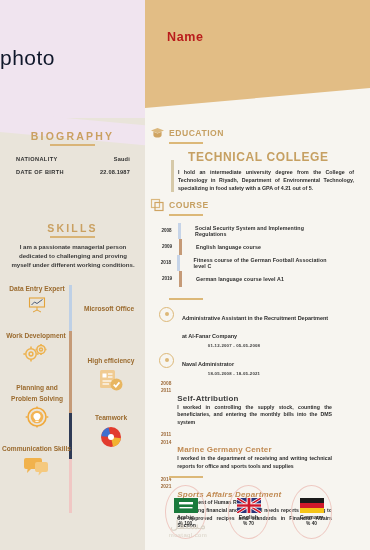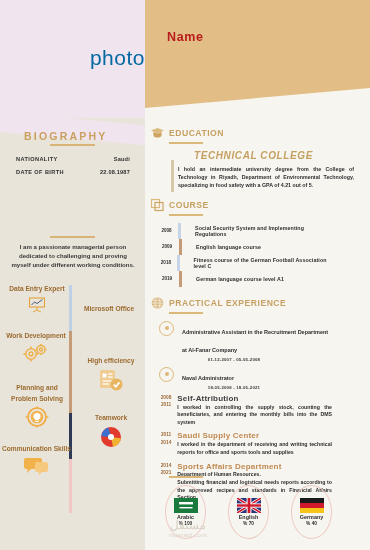--- a/index.html
+++ b/index.html
@@ -25,27 +25,27 @@
     position:absolute;left:0;top:0;width:145px;height:118px;
     background:#f0e4ef;
   }
   .photo-panel:after{
     content:"";position:absolute;left:0;bottom:-14px;width:145px;height:20px;
     background:#f0e4ef;
     transform-origin:left bottom;
     transform:skewY(5.2deg);
   }
   .photo-label{
-    position:absolute;left:0;top:46px;width:145px;text-align:right;
-    font-size:21px;color:#0369a1;letter-spacing:.5px;
+    position:absolute;left:0;top:46px;width:145px;text-align:left;
+    font-size:21px;color:#0f172a;letter-spacing:.5px;
   }
 
   .sec-title-left{
-    position:absolute;width:145px;text-align:left;
-    font-size:10.5px;letter-spacing:2.2px;color:#caa061;font-weight:bold;padding-left:24px;
+    position:absolute;width:145px;text-align:center;
+    font-size:10.5px;letter-spacing:2.2px;color:#caa061;font-weight:bold;
   }
   .rule{
     position:absolute;height:1.6px;background:#d9b477;left:50px;width:45px;
   }
 
   .bio-rows{position:absolute;left:16px;top:156px;width:114px;}
   .bio-row{display:flex;justify-content:space-between;margin-bottom:7px;}
   .bio-key{font-size:5.6px;font-weight:bold;letter-spacing:.4px;color:#2f2f2f;}
   .bio-val{font-size:5.6px;font-weight:bold;letter-spacing:.2px;color:#2f2f2f;}
 
@@ -94,23 +94,22 @@
   }
   .sec-underline{
     margin-left:24px;margin-top:2px;width:34px;height:1.6px;background:#dcb878;
   }
 
   .edu-body{margin:6px 0 0 33px;width:176px;position:relative;}
   .edu-bar{
     position:absolute;left:-7px;top:10px;width:2.6px;height:32px;background:#d6c9a8;
   }
   .edu-title{
-    font-size:10px;color:#c6a062;letter-spacing:.6px;font-weight:bold;
-    margin-left:16px;
-    font-style:italic;
+    font-size:12px;color:#c6a062;letter-spacing:.6px;font-weight:bold;
+    margin-left:10px;
   }
   .edu-text{
     margin-top:4px;font-size:5.3px;line-height:8px;color:#2d2d2d;
     text-align:justify;font-weight:bold;
   }
 
   .course-list{margin:7px 0 0 10px;}
   .course-row{display:flex;align-items:center;height:16px;}
   .course-year{
     width:24px;font-size:4.6px;color:#2f2f2f;font-weight:bold;text-align:center;
@@ -132,21 +131,21 @@
   .exp-main{margin-left:8px;width:186px;}
   .exp-role{font-size:5.5px;line-height:8px;color:#2d2d2d;font-weight:bold;}
   .exp-dates{
     margin-top:1px;font-size:4.3px;color:#3a3a3a;font-weight:bold;
     letter-spacing:.2px;text-align:center;width:104px;
   }
 
   .exp2-item{display:flex;margin-bottom:5px;}
   .exp2-years{width:22px;text-align:right;padding-right:6px;}
   .exp2-years div{font-size:4.8px;color:#9e6b3a;font-weight:bold;line-height:7.5px;}
-  .exp2-body{width:186px;}
+  .exp2-body{width:186px;margin-top:14px;}
   .exp2-title{font-size:8px;color:#c08a52;font-weight:bold;letter-spacing:.2px;}
   .exp2-title.dark{color:#3f3f3f;}
   .exp2-desc{
     margin-top:1px;font-size:5.2px;line-height:7.6px;color:#2d2d2d;
     font-weight:bold;text-align:justify;
   }
 
   .lang-row{
     margin:7px 0 0 20px;display:flex;gap:22px;
   }
@@ -183,20 +182,21 @@
       <div class="bio-row">
         <span class="bio-key">NATIONALITY</span>
         <span class="bio-val">Saudi</span>
       </div>
       <div class="bio-row">
         <span class="bio-key">DATE OF BIRTH</span>
         <span class="bio-val">22.08.1987</span>
       </div>
     </div>
 
+    <div class="sec-title-left" style="top:222px;">SKILLS</div>
     <div class="rule" style="top:236px;"></div>
 
     <div class="skills-desc">I am a passionate managerial person dedicated to challenging and proving myself under different working conditions.</div>
 
     <div class="divider">
       <span class="d1"></span>
       <span class="d2"></span>
       <span class="d3"></span>
       <span class="d4"></span>
     </div>
@@ -354,34 +354,20 @@
         </div>
         <div class="course-row">
           <span class="course-year">2019</span>
           <span class="course-bar" style="background:#c59a77;"></span>
           <span class="course-txt">German language course level A1</span>
         </div>
       </div>
     </div>
 
     <div class="sec" style="top:296px;">
-      <div class="sec-head">
-        <span class="glyph">
-          <svg width="15" height="14" viewBox="0 0 15 14">
-            <circle cx="7.5" cy="7" r="5.8" fill="#dbb87e"></circle>
-            <g stroke="#f7f5f0" stroke-width="0.7" fill="none">
-              <ellipse cx="7.5" cy="7" rx="2.5" ry="5.8"></ellipse>
-              <line x1="1.7" y1="7" x2="13.3" y2="7"></line>
-              <line x1="2.7" y1="4.3" x2="12.3" y2="4.3"></line>
-              <line x1="2.7" y1="9.7" x2="12.3" y2="9.7"></line>
-            </g>
-          </svg>
-        </span>
-        <span class="txt">PRACTICAL EXPERIENCE</span>
-      </div>
       <div class="sec-underline"></div>
 
       <div class="exp-list">
         <div class="exp-item">
           <span class="exp-ic">
               <i></i>
             </span>
           <span class="exp-main">
             <span class="exp-role">Administrative Assistant in the Recruitment Department at Al-Fanar Company</span>
             <span class="exp-dates" style="display:block;">01-12-2007  -  05-05-2008</span>
@@ -409,32 +395,32 @@
             <span class="exp2-desc" style="display:block;">I worked in controlling the supply stock, counting the beneficiaries, and entering the monthly bills into the DMS system</span>
           </span>
         </div>
 
         <div class="exp2-item">
           <span class="exp2-years">
             <div>2011</div>
             <div>2014</div>
           </span>
           <span class="exp2-body">
-            <span class="exp2-title" style="display:block;">Saudi Supply Center</span>
+            <span class="exp2-title" style="display:block;">Marine Germany Center</span>
             <span class="exp2-desc" style="display:block;">I worked in the department of receiving and writing technical reports for office and sports tools and supplies</span>
           </span>
         </div>
 
         <div class="exp2-item">
           <span class="exp2-years">
             <div>2014</div>
             <div>2021</div>
           </span>
           <span class="exp2-body">
-            <span class="exp2-title" style="display:block;">Sports Affairs Department</span>
+            <span class="exp2-title" style="display:block;font-style:italic;">Sports Affairs Department</span>
             <span class="exp2-desc" style="display:block;margin-top:0;">Department of Human Resources.</span>
             <span class="exp2-desc" style="display:block;">Submitting financial and logistical needs reports according to the approved recipes and standards in Financial Affairs Section</span>
           </span>
         </div>
       </div>
     </div>
 
     <div class="sec" style="top:474px;">
       <div class="sec-underline"></div>
 

